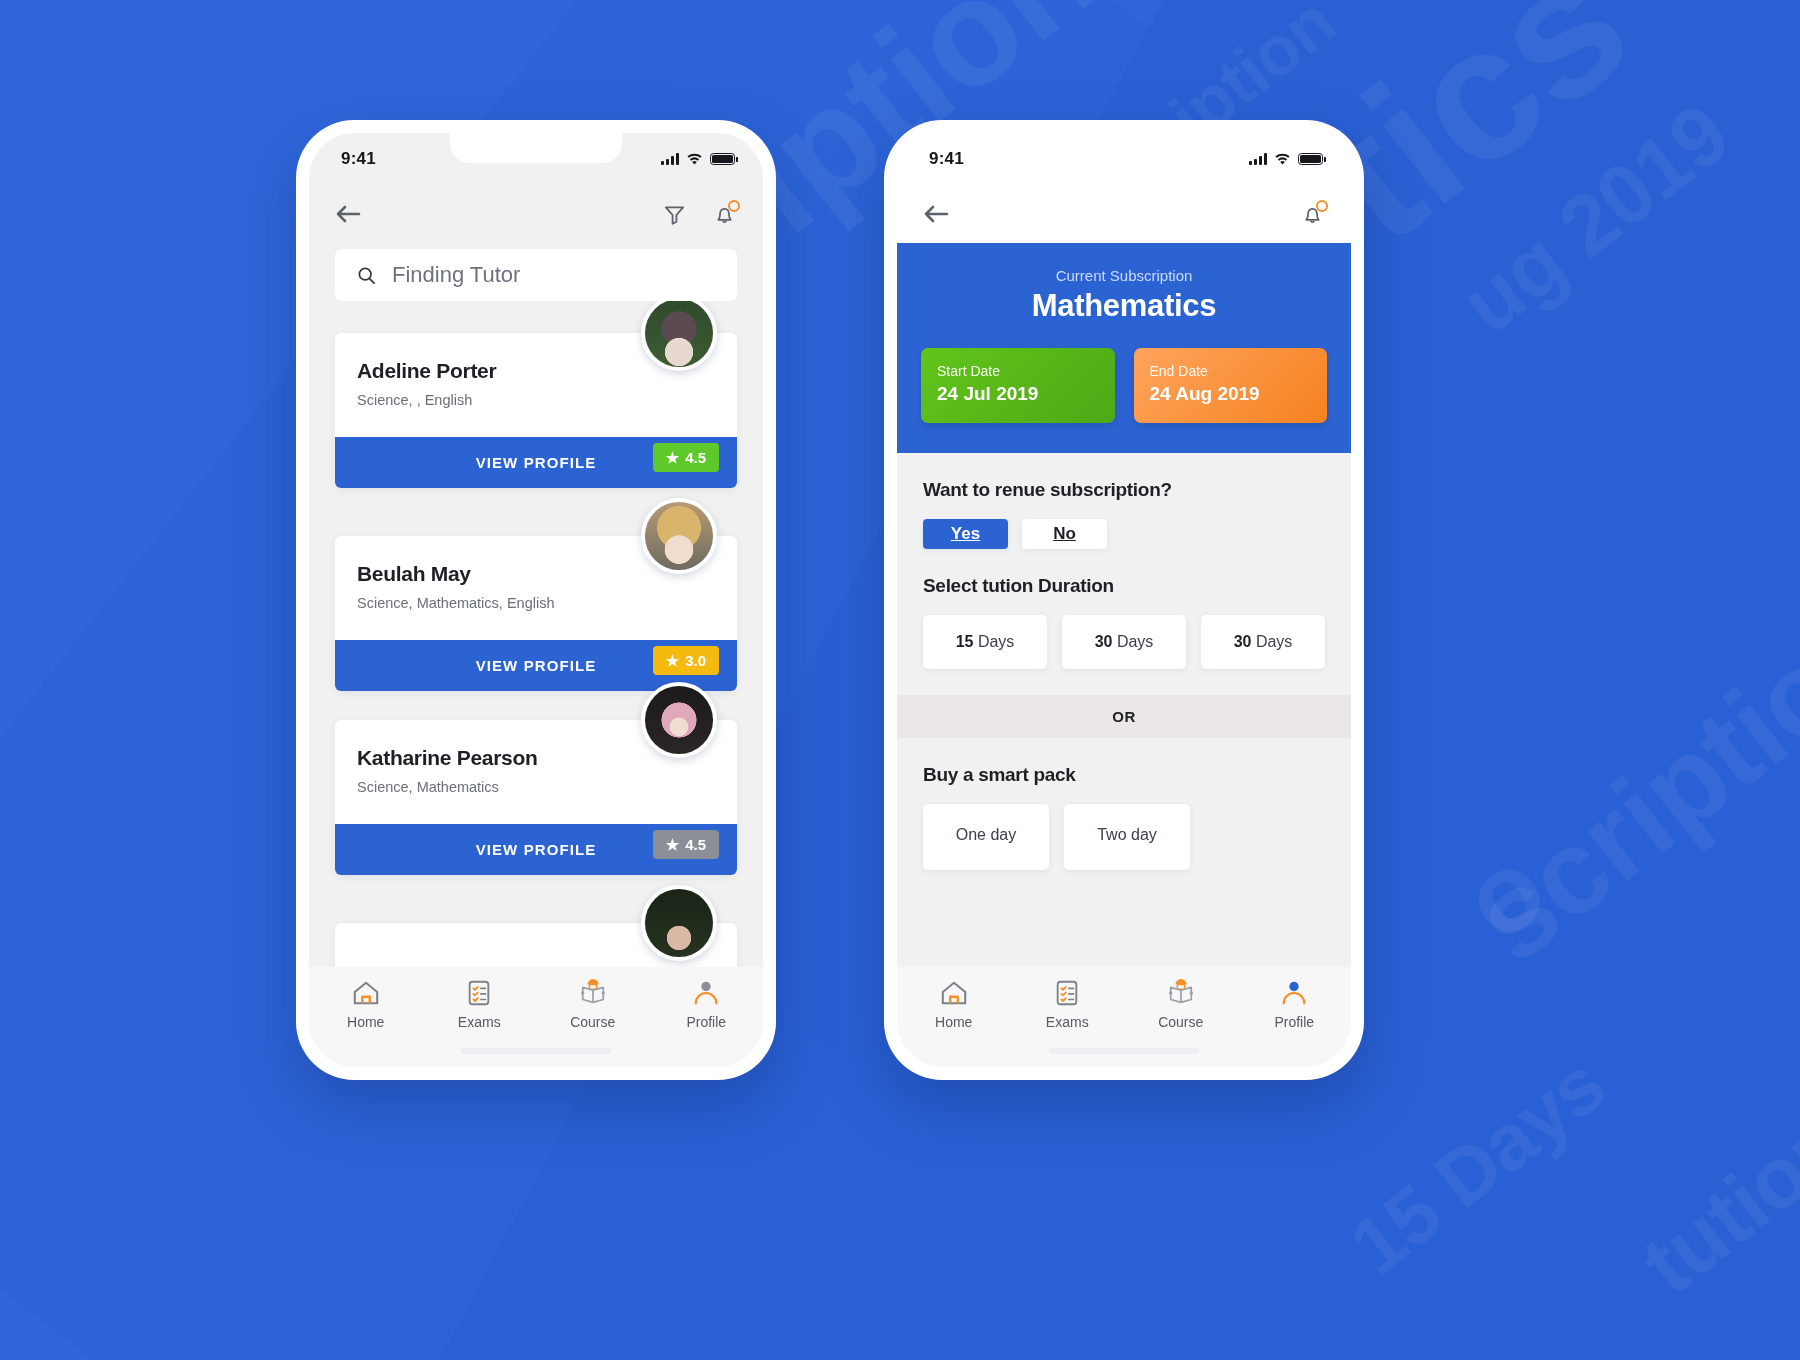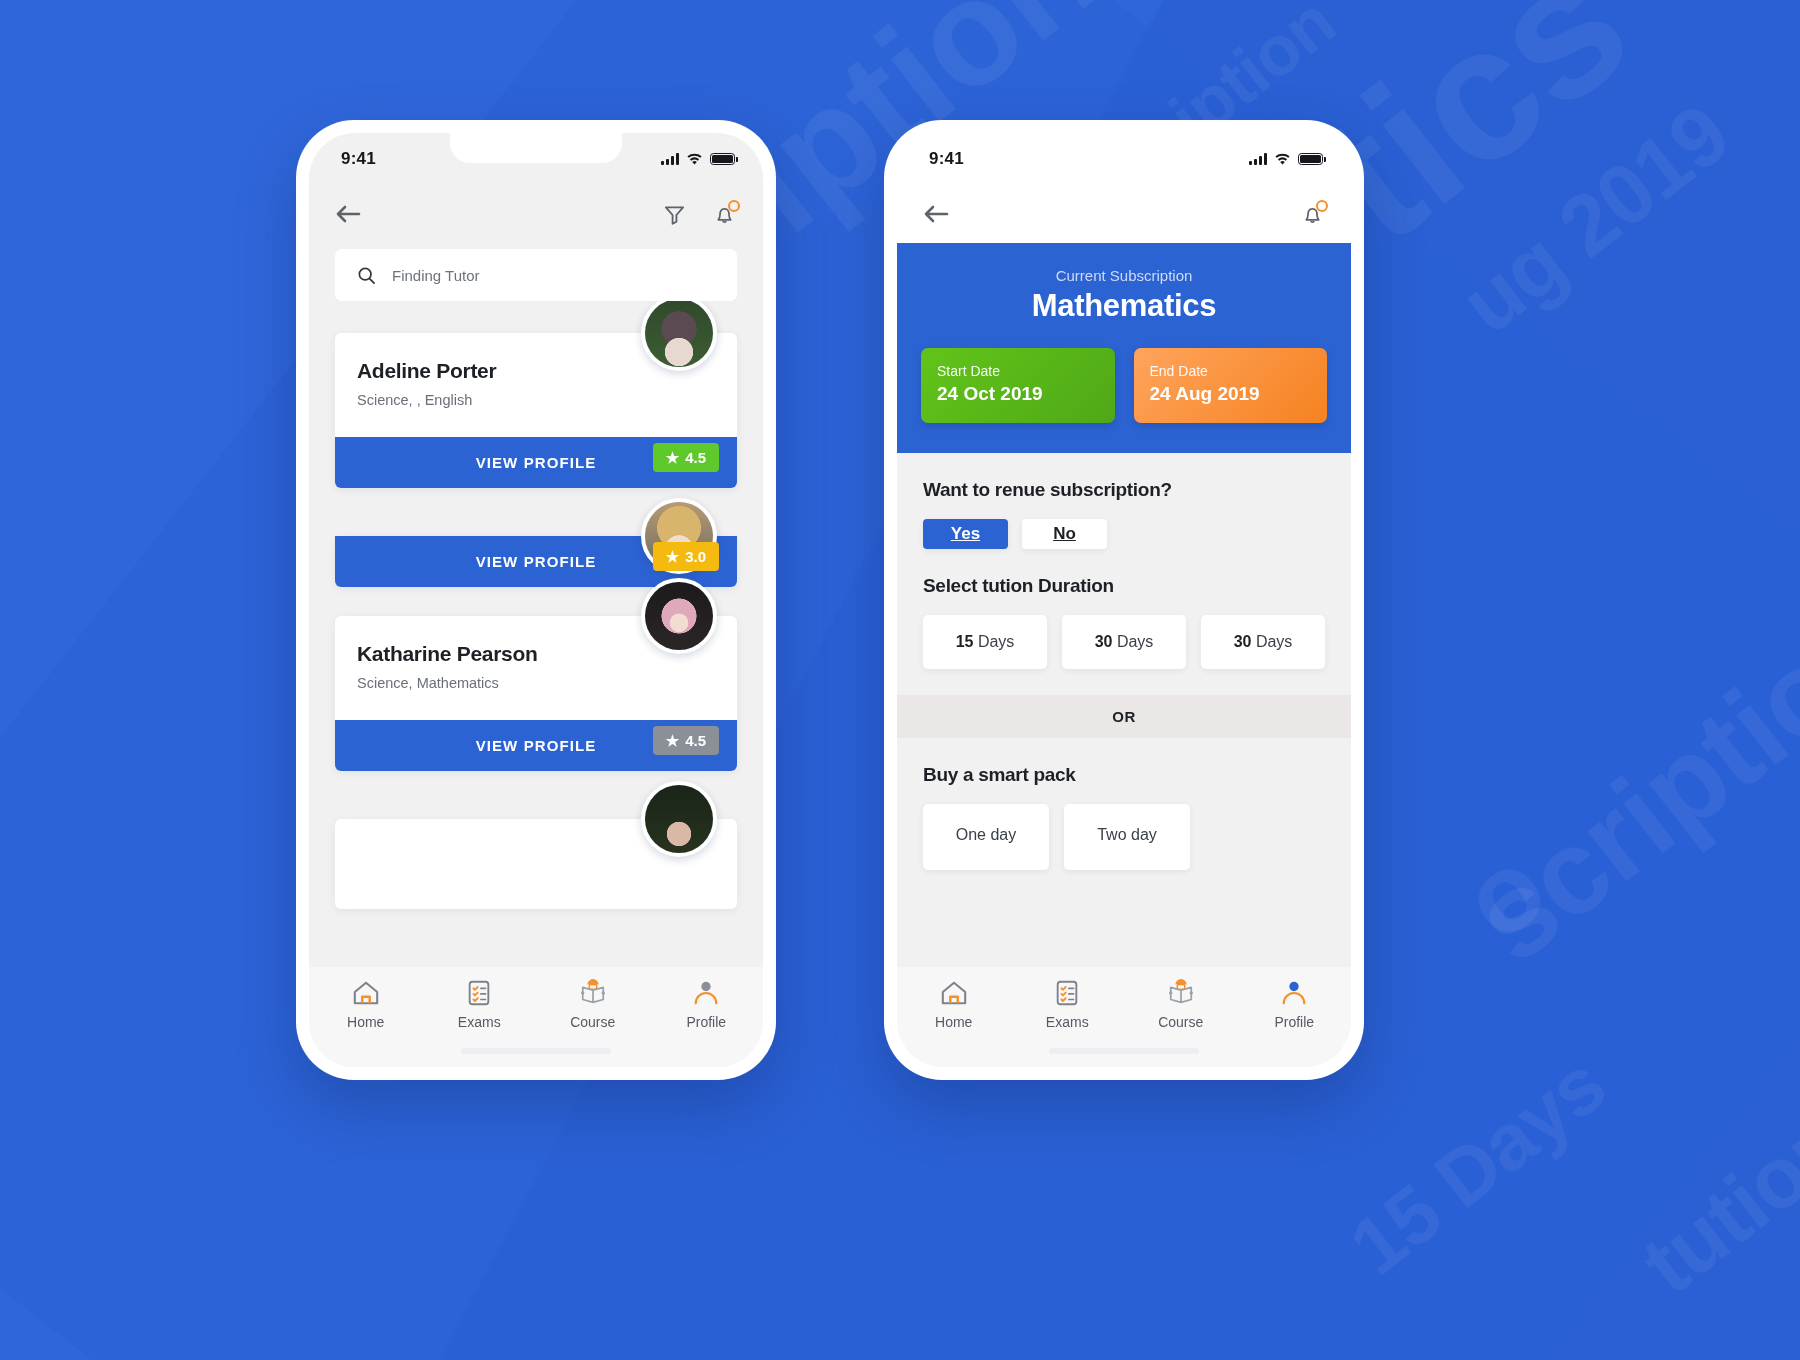--- a/index.html
+++ b/index.html
@@ -109,21 +109,21 @@
   .icon-btn { display: flex; align-items: center; justify-content: center; cursor: pointer; }
   .bar-right { display: flex; align-items: center; gap: 26px; }
 
   
   .searchwrap { padding: 6px 26px 0; flex: none; }
   .searchbox {
     background: #fff; border-radius: 7px;
     height: 52px; display: flex; align-items: center;
     gap: 16px; padding: 0 22px;
   }
-  .search-ph { font-size: 15px; color: #6d727d; }
+  .search-ph { font-size: 22px; color: #6d727d; }
 
   
   .list { flex: 1; overflow: hidden; padding: 22px 26px 0; position: relative; }
   .tutor-card {
     position: relative;
     background: #fff;
     border-radius: 6px;
     margin-bottom: 29px;
     box-shadow: 0 2px 8px rgba(20,40,90,.07);
   }
@@ -323,20 +323,24 @@
             <span class="star">★</span>
             <span>4.5</span>
           </div>
           <div class="view-btn">VIEW PROFILE</div>
         </div>
 
         <div class="tutor-card" style="margin-top:48px">
           <div class="avatar">
               <div class="av-2"></div>
             </div>
+          <div class="tc-body">
+            <div class="tc-name">Beulah May</div>
+            <div class="tc-subj">Science, Mathematics, English</div>
+          </div>
           <div class="badge" style="background:#f5ba10">
             <span class="star">★</span>
             <span>3.0</span>
           </div>
           <div class="view-btn">VIEW PROFILE</div>
         </div>
 
         <div class="tutor-card" style="margin-top:26px">
           <div class="avatar">
               <div class="av-3"></div>
@@ -439,21 +443,21 @@
       </div>
 
 
       <div class="p2-scroll">
         <div class="sub-card">
           <div class="sub-eyebrow">Current Subscription</div>
           <div class="sub-title">Mathematics</div>
           <div class="date-row">
             <div class="date-box green">
               <div class="date-lbl">Start Date</div>
-              <div class="date-val">24 Oct 2019</div>
+              <div class="date-val">24 Jul 2019</div>
             </div>
             <div class="date-box orange">
               <div class="date-lbl">End Date</div>
               <div class="date-val">24 Aug 2019</div>
             </div>
           </div>
         </div>
 
         <div class="sec">
           <div class="sec-head">Want to renue subscription?</div>

